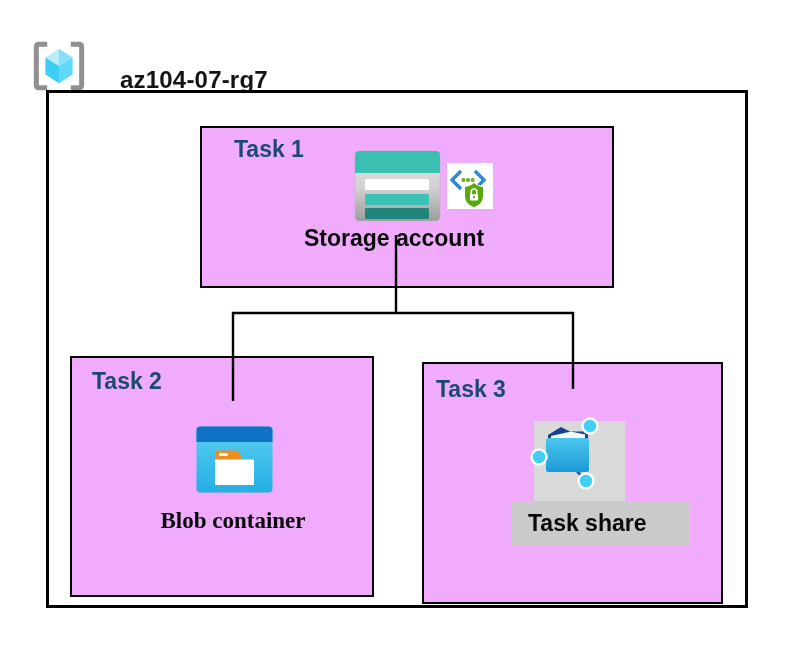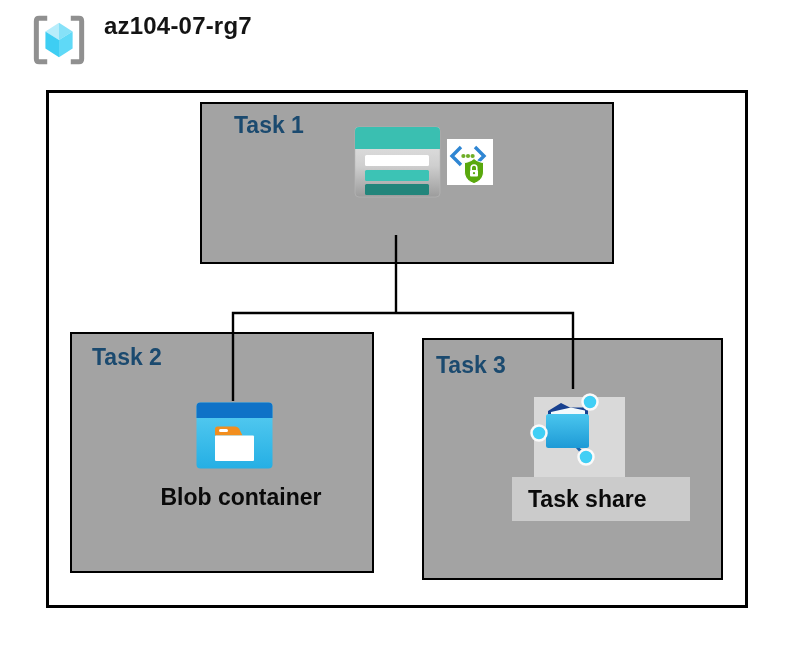--- a/index.html
+++ b/index.html
@@ -7,42 +7,43 @@
   body { font-family: "Liberation Sans", sans-serif; }
   #canvas {
     position: relative;
     width: 788px;
     height: 647px;
     background: #ffffff;
     overflow: hidden;
   }
   .hdr {
     position: absolute;
-    left: 30px; top: 12px;
+    left: 30px; top: 38px;
     display: flex;
-    align-items: flex-start;
-    gap: 16px;
+    align-items: flex-end;
+    gap: 32px;
   }
   .hdr-title {
     font-size: 24px;
     font-weight: bold;
     color: #141414;
     letter-spacing: 0.2px;
   }
   .outer-box {
     position: absolute;
     left: 46px; top: 90px;
     width: 702px; height: 518px;
     border: 3px solid #000000;
     background: #ffffff;
   }
   .task-box {
     position: absolute;
-    background: #a3a3a3;
+    background: #f0abfc;
     border: 2.5px solid #000000;
+    margin-top: 24px;
   }
   #task1 { left: 200px; top: 102px; width: 414px; height: 162px; }
   #task2 { left: 70px;  top: 332px; width: 304px; height: 241px; padding-left: 48px; }
   #task3 { left: 422px; top: 338px; width: 301px; height: 242px; }
   .task-label {
     position: absolute;
     font-size: 23px;
     font-weight: bold;
     color: #1B4A6F;
     white-space: nowrap;
@@ -51,21 +52,21 @@
     position: absolute;
     font-size: 23px;
     font-weight: bold;
     color: #0A0A0A;
     white-space: nowrap;
   }
   #storage-icon-svg { position: absolute; left: 152px; top: 22px; }
   #sas-icon-svg { position: absolute; left: 245px; top: 35px; }
   #storage-label { left: 0; top: 97px; width: 384px; text-align: center; }
   #blob-icon-svg { position: absolute; left: 124px; top: 68px; }
-  #blob-label { left: 8px; top: 150px; width: 100%; text-align: center; transform: translateX(11px); }
+  #blob-label { left: 0; top: 150px; width: 100%; text-align: center; transform: translateX(11px); font-family: Liberation Serif, serif; }
   #fs-icon-bg {
     position: absolute;
     left: 110px; top: 57px;
     width: 91px; height: 84px;
     background: #D9D9D9;
   }
   #fs-icon-svg { position: absolute; left: 106px; top: 53px; }
   #fs-label-bg {
     position: absolute;
     left: 88px; top: 137px;
@@ -122,20 +123,21 @@
       <path d="M14 8 L5 17 L14 26" fill="none" stroke="#2F86D3" stroke-width="3.4"></path>
       <path d="M28 8 L37 17 L28 26" fill="none" stroke="#2F86D3" stroke-width="3.4"></path>
       <circle cx="16.4" cy="17" r="2.1" fill="#6FAE28"></circle>
       <circle cx="21" cy="17" r="2.1" fill="#6FAE28"></circle>
       <circle cx="25.6" cy="17" r="2.1" fill="#6FAE28"></circle>
       <path d="M27 19.5 C29.5 22 33.5 23.3 36.5 23.5 V33 C36.5 38.5 32.5 42.6 27 44.6 C21.5 42.6 17.5 38.5 17.5 33 V23.5 C20.5 23.3 24.5 22 27 19.5 Z" fill="#59A80D" stroke="#FFFFFF" stroke-width="1"></path>
       <path d="M24.2 31 V28.8 C24.2 27.2 25.4 26 27 26 C28.6 26 29.8 27.2 29.8 28.8 V31" fill="none" stroke="#FFFFFF" stroke-width="1.6"></path>
       <rect x="23" y="31" width="8" height="6.5" rx="1" fill="#FFFFFF"></rect>
       <circle cx="27" cy="34.2" r="1.1" fill="#59A80D"></circle>
     </svg>
+    <div id="storage-label" class="resource-label">Storage account</div>
   </div>
 
   <div id="task2" class="task-box">
     <div class="task-label" style="left:20px; top:10px;">Task 2</div>
     <svg id="blob-icon-svg" width="77" height="67" viewBox="0 0 77 67">
       <defs>
         <linearGradient id="blobBody" x1="0" y1="0" x2="0" y2="1">
           <stop offset="0" stop-color="#5BCEF2"></stop>
           <stop offset="1" stop-color="#25AFE4"></stop>
         </linearGradient>

